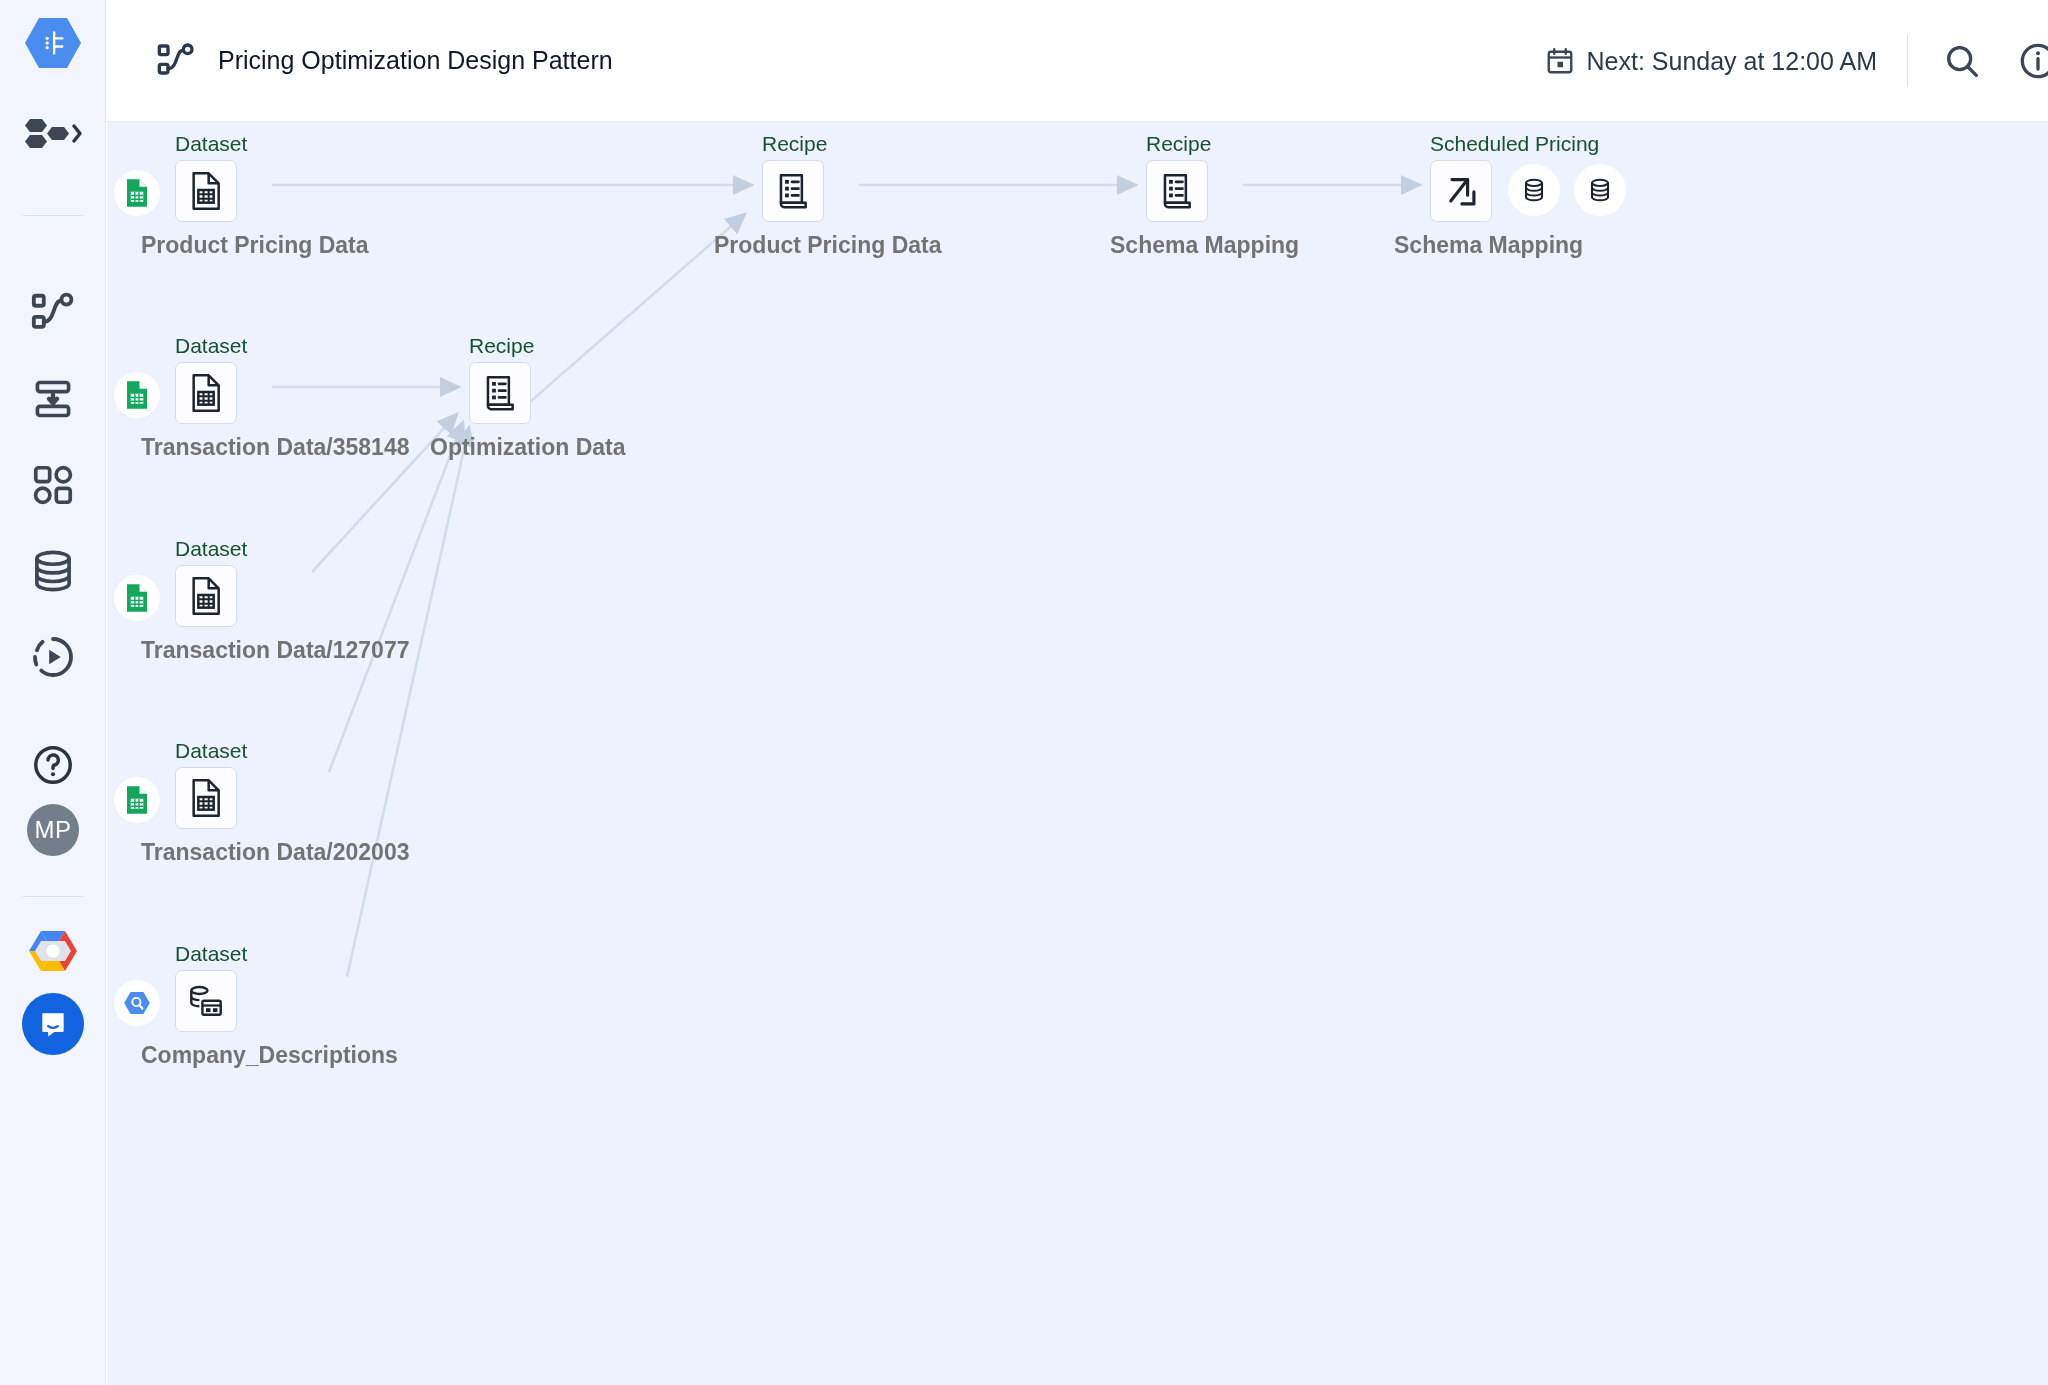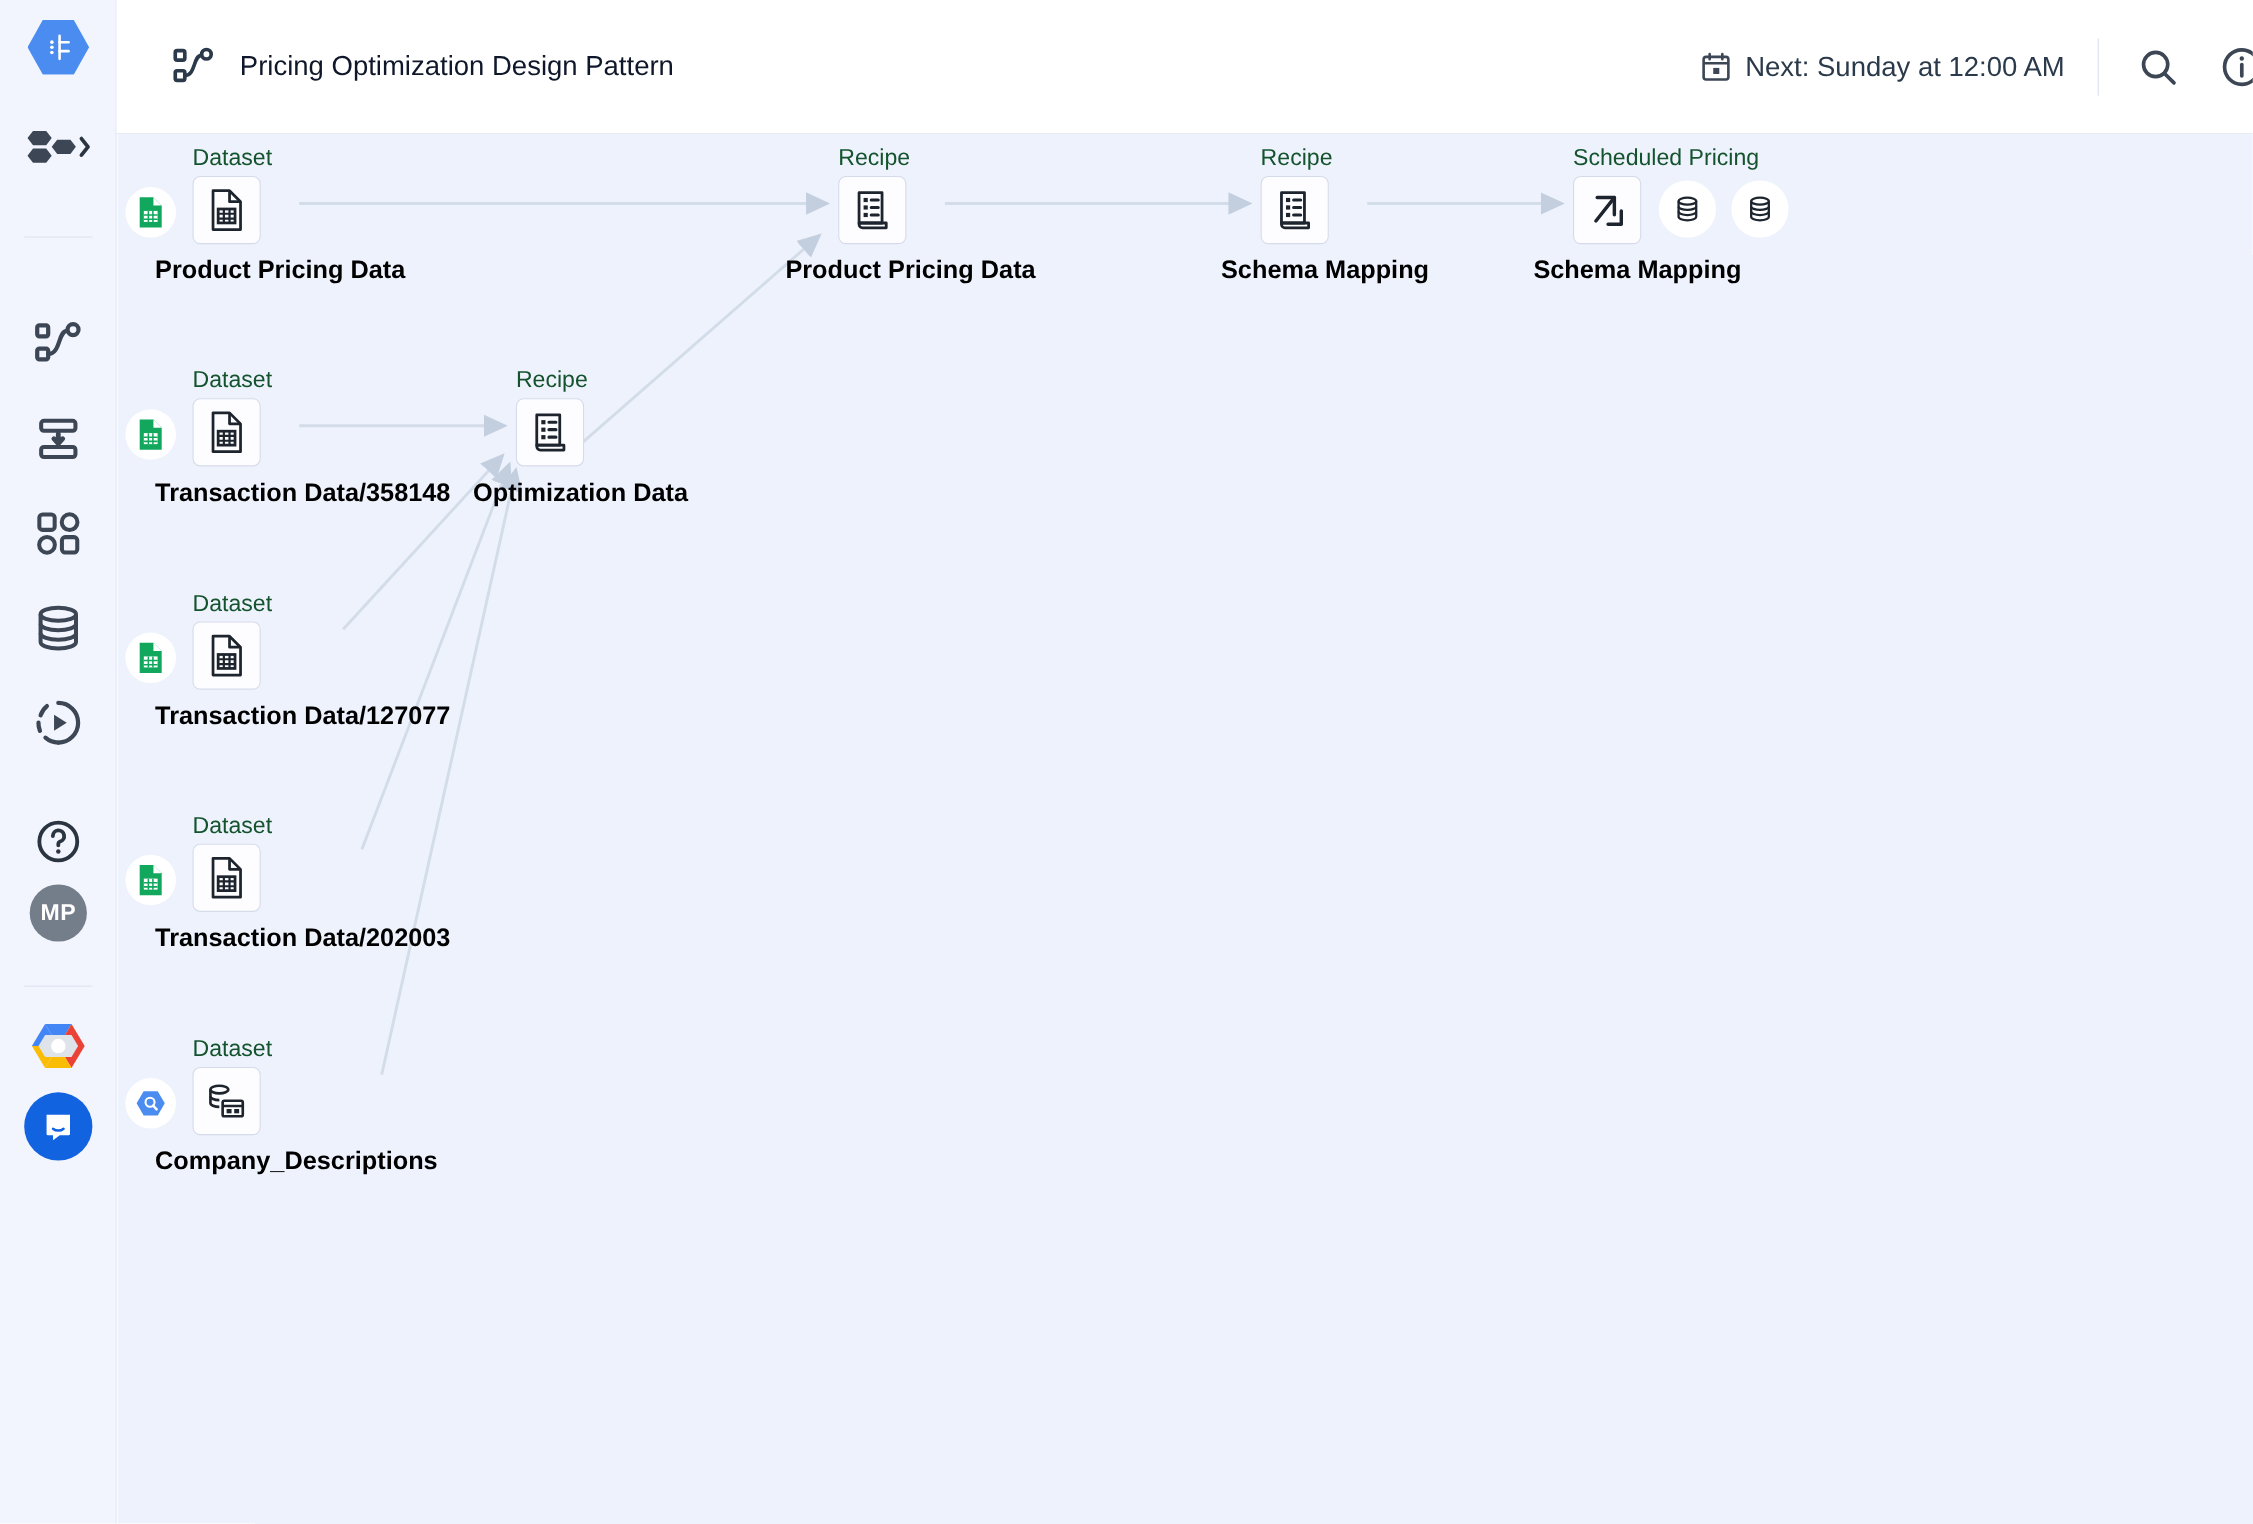--- a/index.html
+++ b/index.html
@@ -86,21 +86,21 @@
     position: absolute; top: 28px; left: 34px;
     width: 62px; height: 62px;
     background: #fdfdff;
     border: 1px solid #d5dce9;
     border-radius: 7px;
     display: flex; align-items: center; justify-content: center;
     box-sizing: border-box;
   }
   .node-label {
     position: absolute; top: 100px; left: 0px;
-    font-size: 23px; color: #000000; font-weight: 700;
+    font-size: 23px; color: #737373; font-weight: 700;
     white-space: nowrap;
   }
   .node-badge {
     position: absolute; top: 38px; left: -27px;
     width: 46px; height: 46px; border-radius: 50%;
     background: #ffffff;
     display: flex; align-items: center; justify-content: center;
   }
   .extra-circle {
     position: absolute; top: 32px;
@@ -112,21 +112,21 @@
   
   .intercom {
     width: 62px; height: 62px; border-radius: 50%;
     background: #1263e0;
     display: flex; align-items: center; justify-content: center;
   }
   .avatar-mp {
     width: 52px; height: 52px; border-radius: 50%;
     background: #747d8a; color: #fff;
     display: flex; align-items: center; justify-content: center;
-    font-size: 21px; font-weight: 700; letter-spacing: .5px;
+    font-size: 24px; font-weight: 400; letter-spacing: .5px;
   }
 </style>
 </head>
 <body>
 
 <div id="app">
 
   <div id="sidebar">
 
     <div class="sb-item" style="top:16px;height:54px;">

